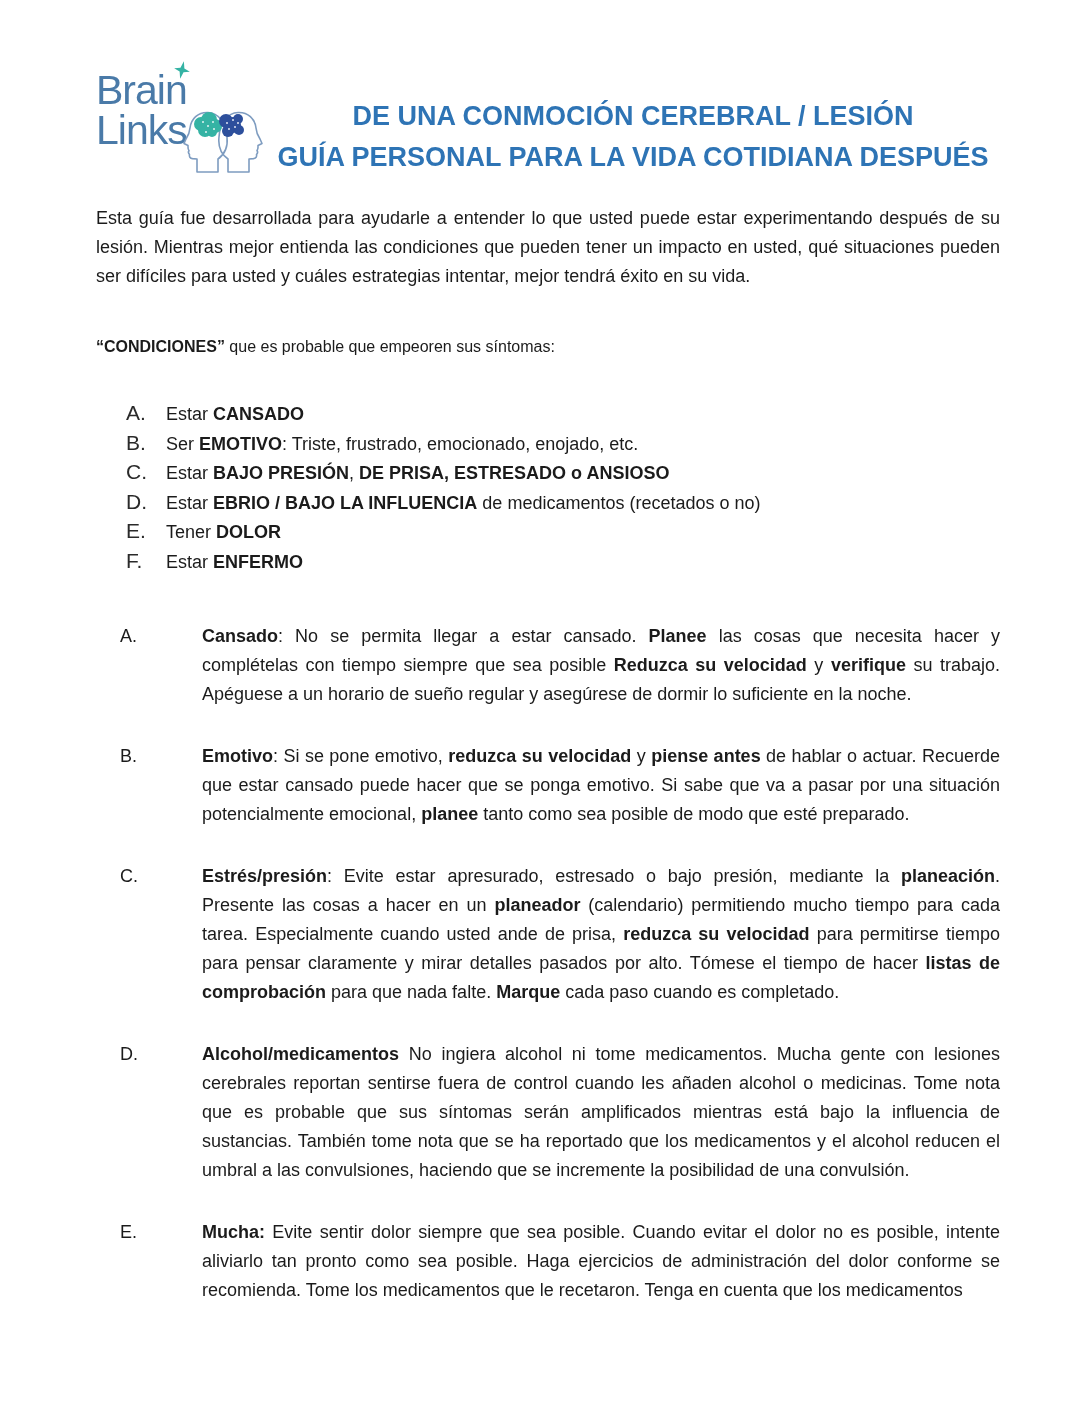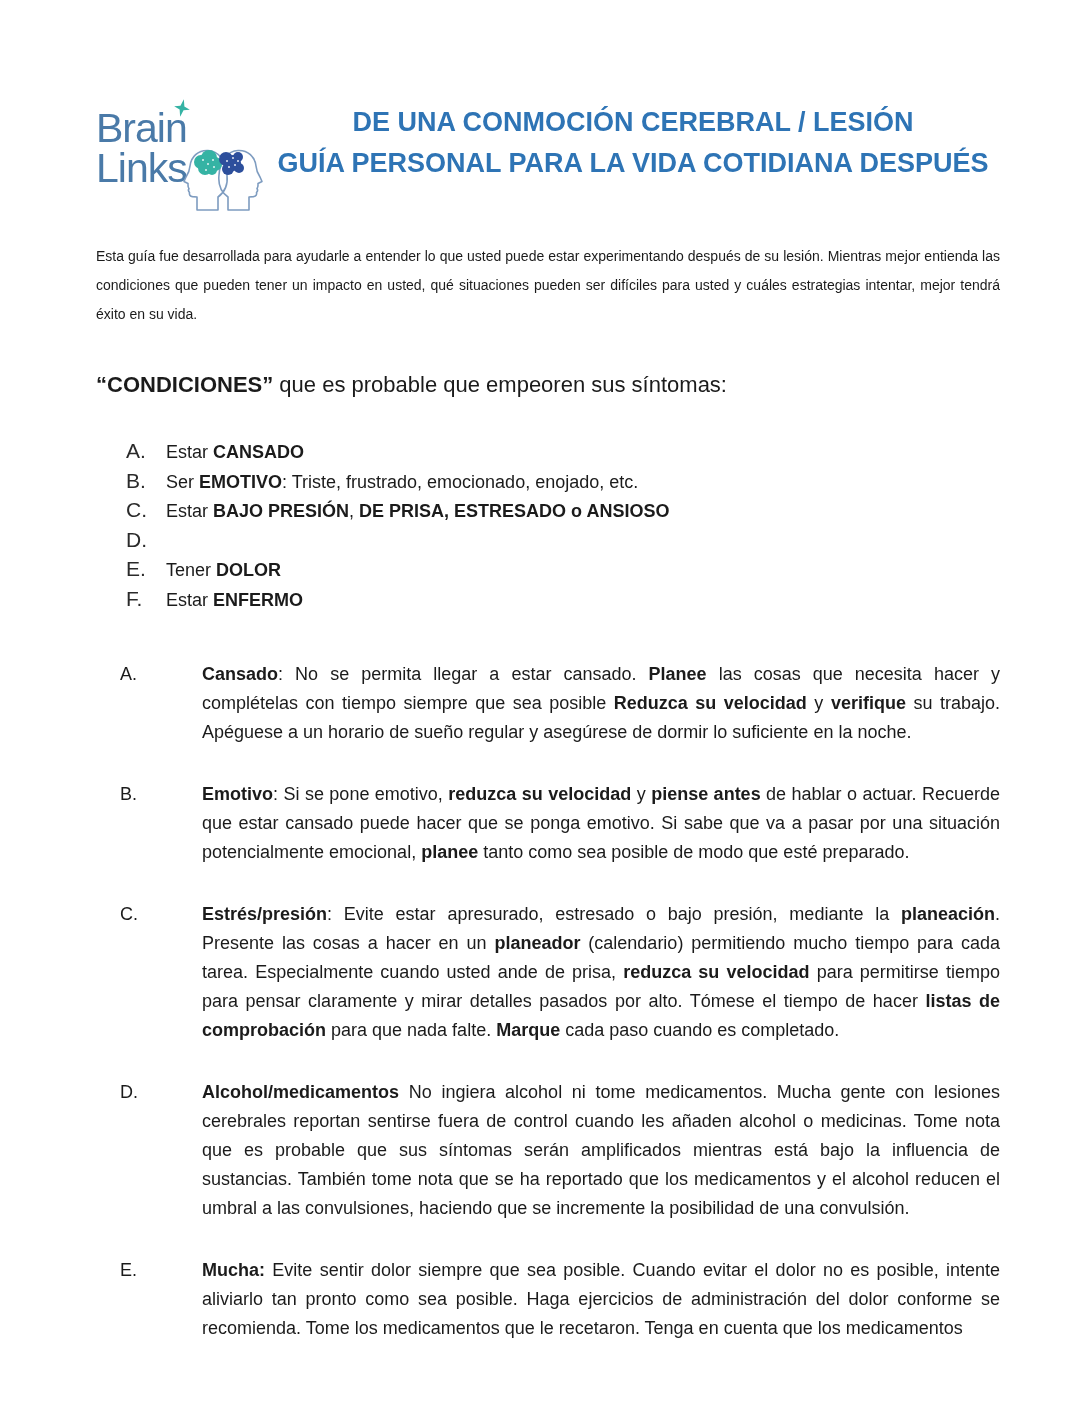--- a/index.html
+++ b/index.html
@@ -8,43 +8,43 @@
     width:1088px; height:1408px;
     background:#ffffff;
     font-family:"Liberation Sans", sans-serif;
     color:#1b1b1b;
     overflow:hidden;
     box-sizing:border-box;
   }
   .content { padding:0 88px 0 96px; box-sizing:border-box; }
 
   
-  .header { display:flex; align-items:flex-start; padding-top:96px; }
+  .header { display:flex; align-items:flex-end; padding-top:58px; }
   .logo-wrap { width:170px; flex:none; }
   .titles {
     flex:1;
     text-align:center;
     color:#2e74b5;
     font-weight:bold;
     font-size:27px;
     line-height:41px;
     padding-top:6px;
   }
   .titles .tline { white-space:nowrap; }
 
   
   .intro {
     margin-top:26px;
-    font-size:14px;
+    font-size:18px;
     line-height:29px;
     text-align:justify;
   }
 
   
-  .sec-heading { margin-top:42px; font-size:22px; line-height:28px; }
+  .sec-heading { margin-top:42px; font-size:16px; line-height:28px; }
 
   
   .cond-list { margin-top:40px; padding-left:30px; }
   .cond-item { display:flex; align-items:baseline; height:29.5px; font-size:18px; }
   .cond-letter { width:40px; flex:none; font-size:21px; color:#2a2a2a; }
 
   
   .strat-list { margin-top:44px; padding-left:24px; }
   .strat-item { display:flex; margin-bottom:33px; font-size:18px; line-height:29px; }
   .strat-letter { width:34px; flex:none; }
@@ -132,20 +132,21 @@
           <span class="cond-text"><span>Ser </span><span class="b">EMOTIVO</span><span>: Triste, frustrado, emocionado, enojado, etc.</span></span>
         </div>
 
         <div class="cond-item">
           <span class="cond-letter">C.</span>
           <span class="cond-text"><span>Estar </span><span class="b">BAJO PRESIÓN</span><span>, </span><span class="b">DE PRISA, ESTRESADO o ANSIOSO</span></span>
         </div>
 
         <div class="cond-item">
           <span class="cond-letter">D.</span>
+          <span class="cond-text"><span>Estar </span><span class="b">EBRIO / BAJO LA INFLUENCIA</span><span> de medicamentos (recetados o no)</span></span>
         </div>
 
         <div class="cond-item">
           <span class="cond-letter">E.</span>
           <span class="cond-text"><span>Tener </span><span class="b">DOLOR</span></span>
         </div>
 
         <div class="cond-item">
           <span class="cond-letter">F.</span>
           <span class="cond-text"><span>Estar </span><span class="b">ENFERMO</span></span>

